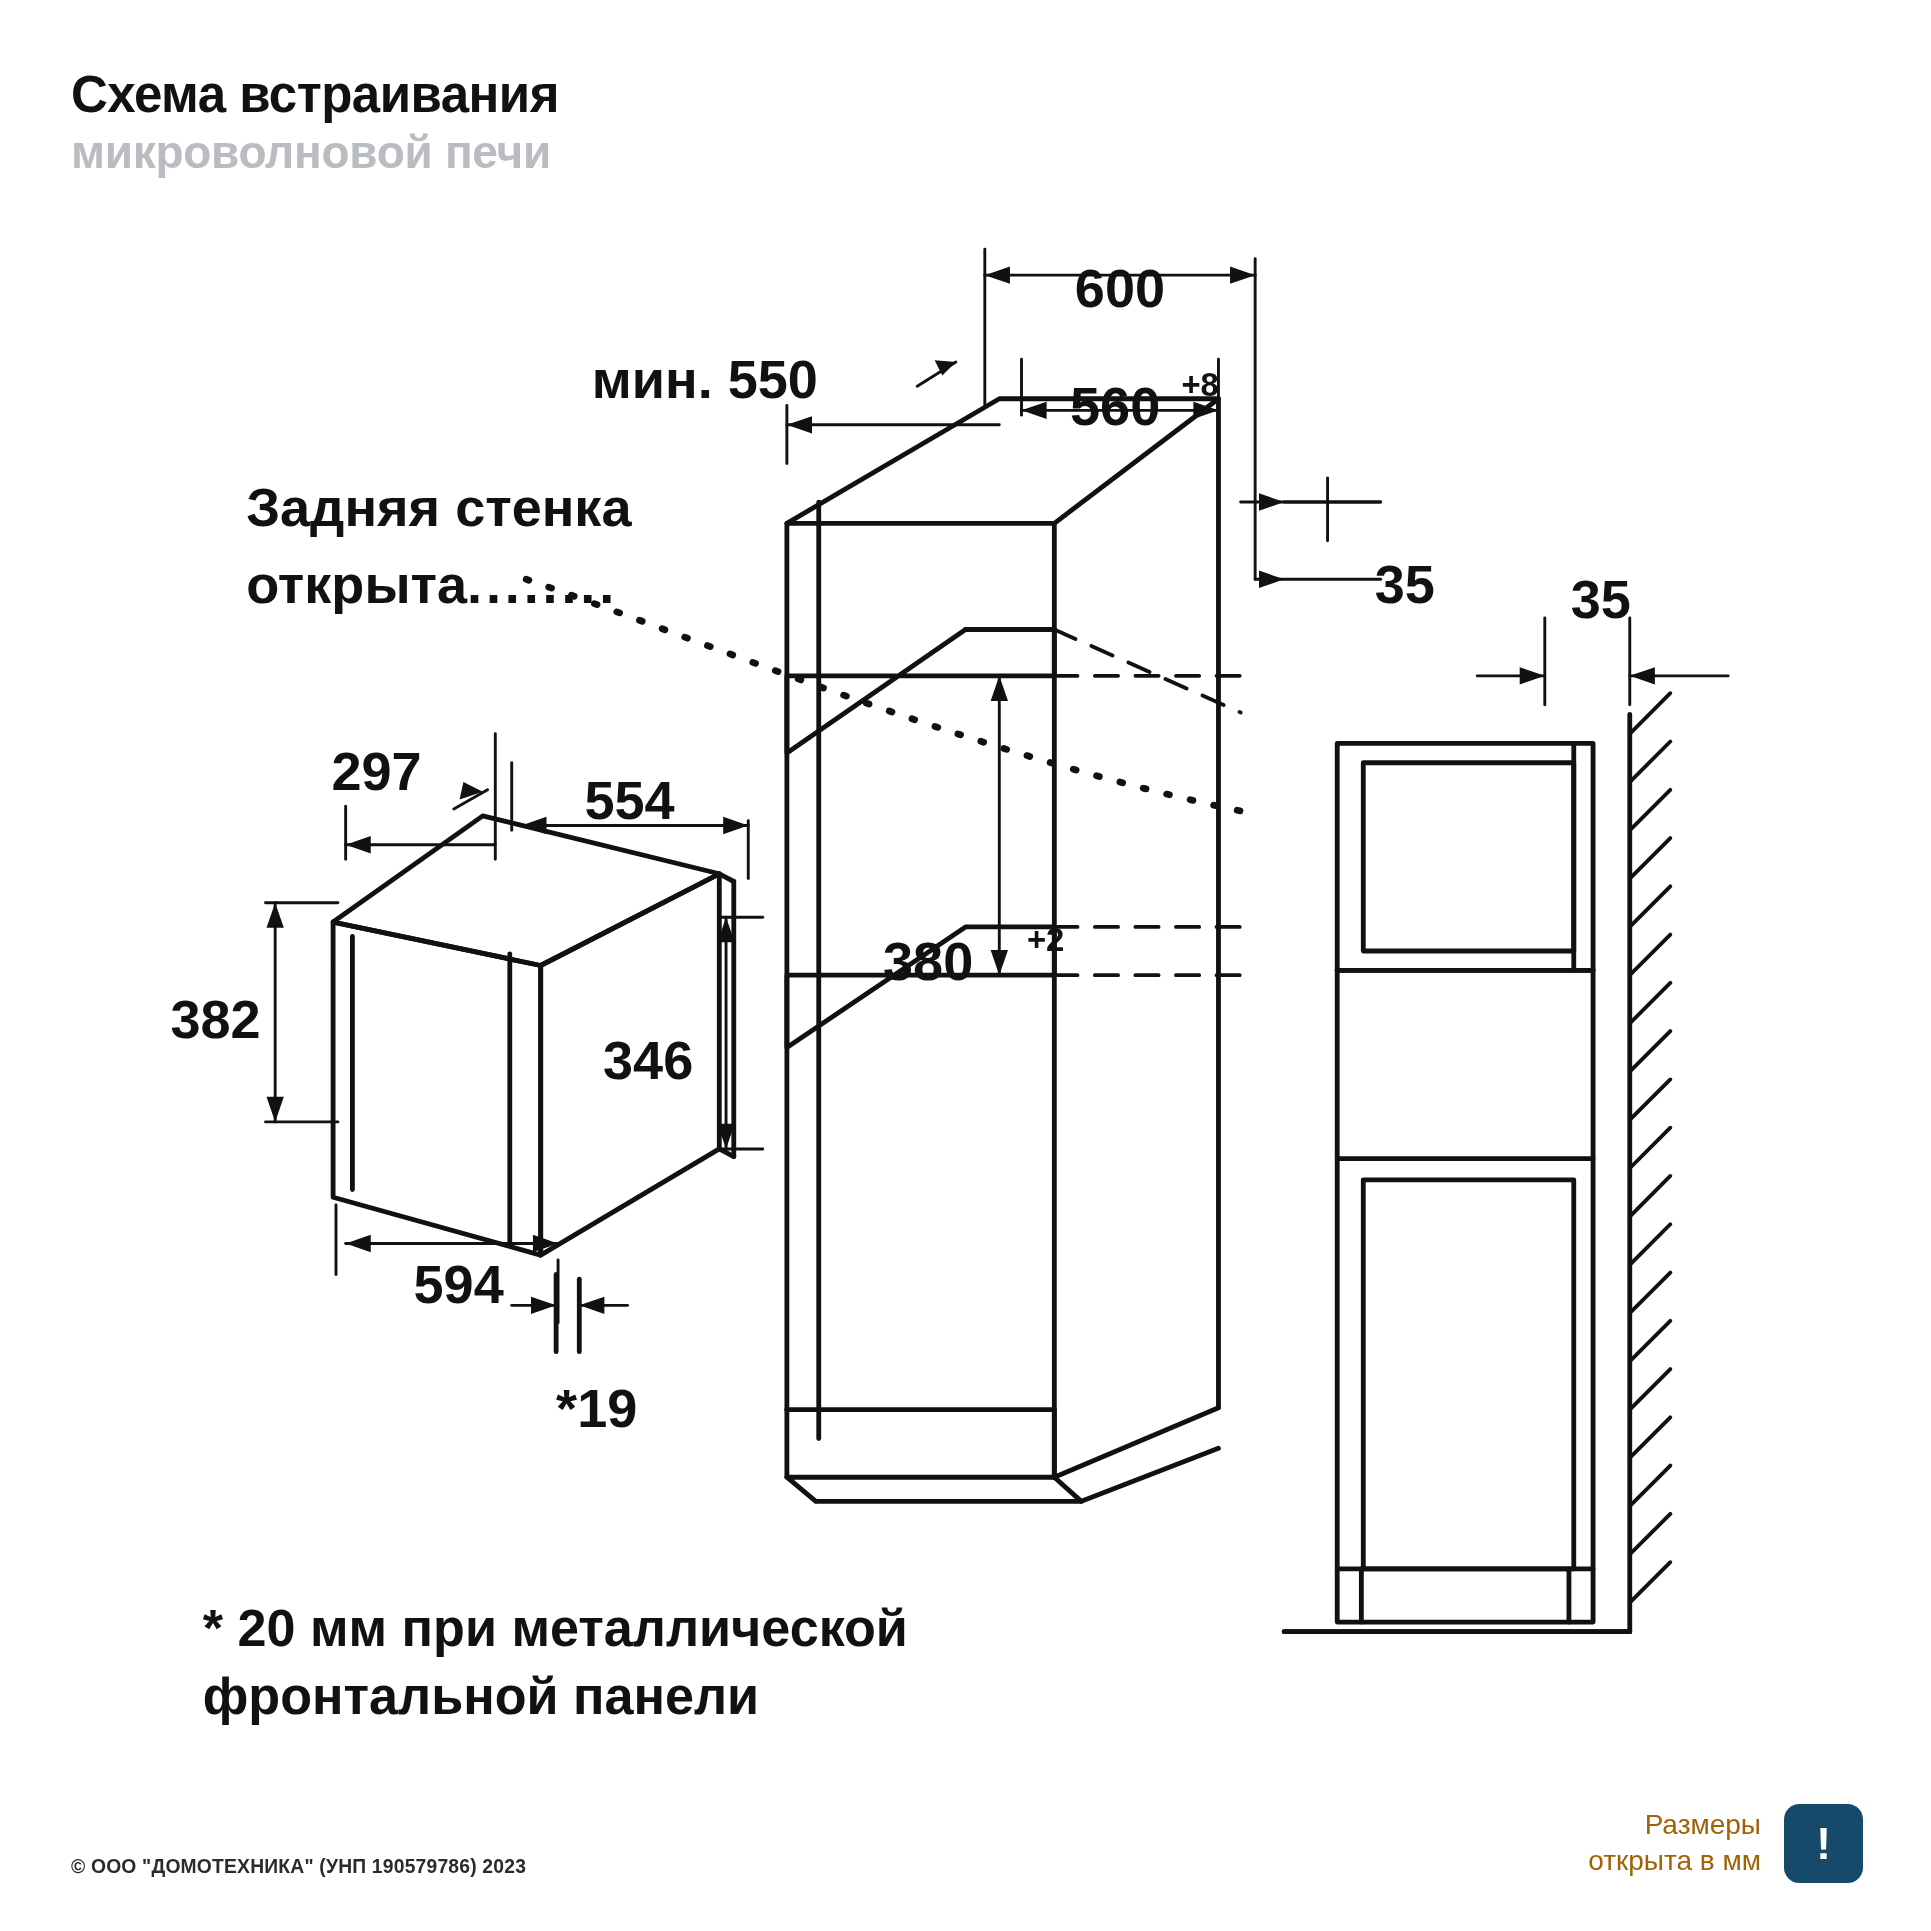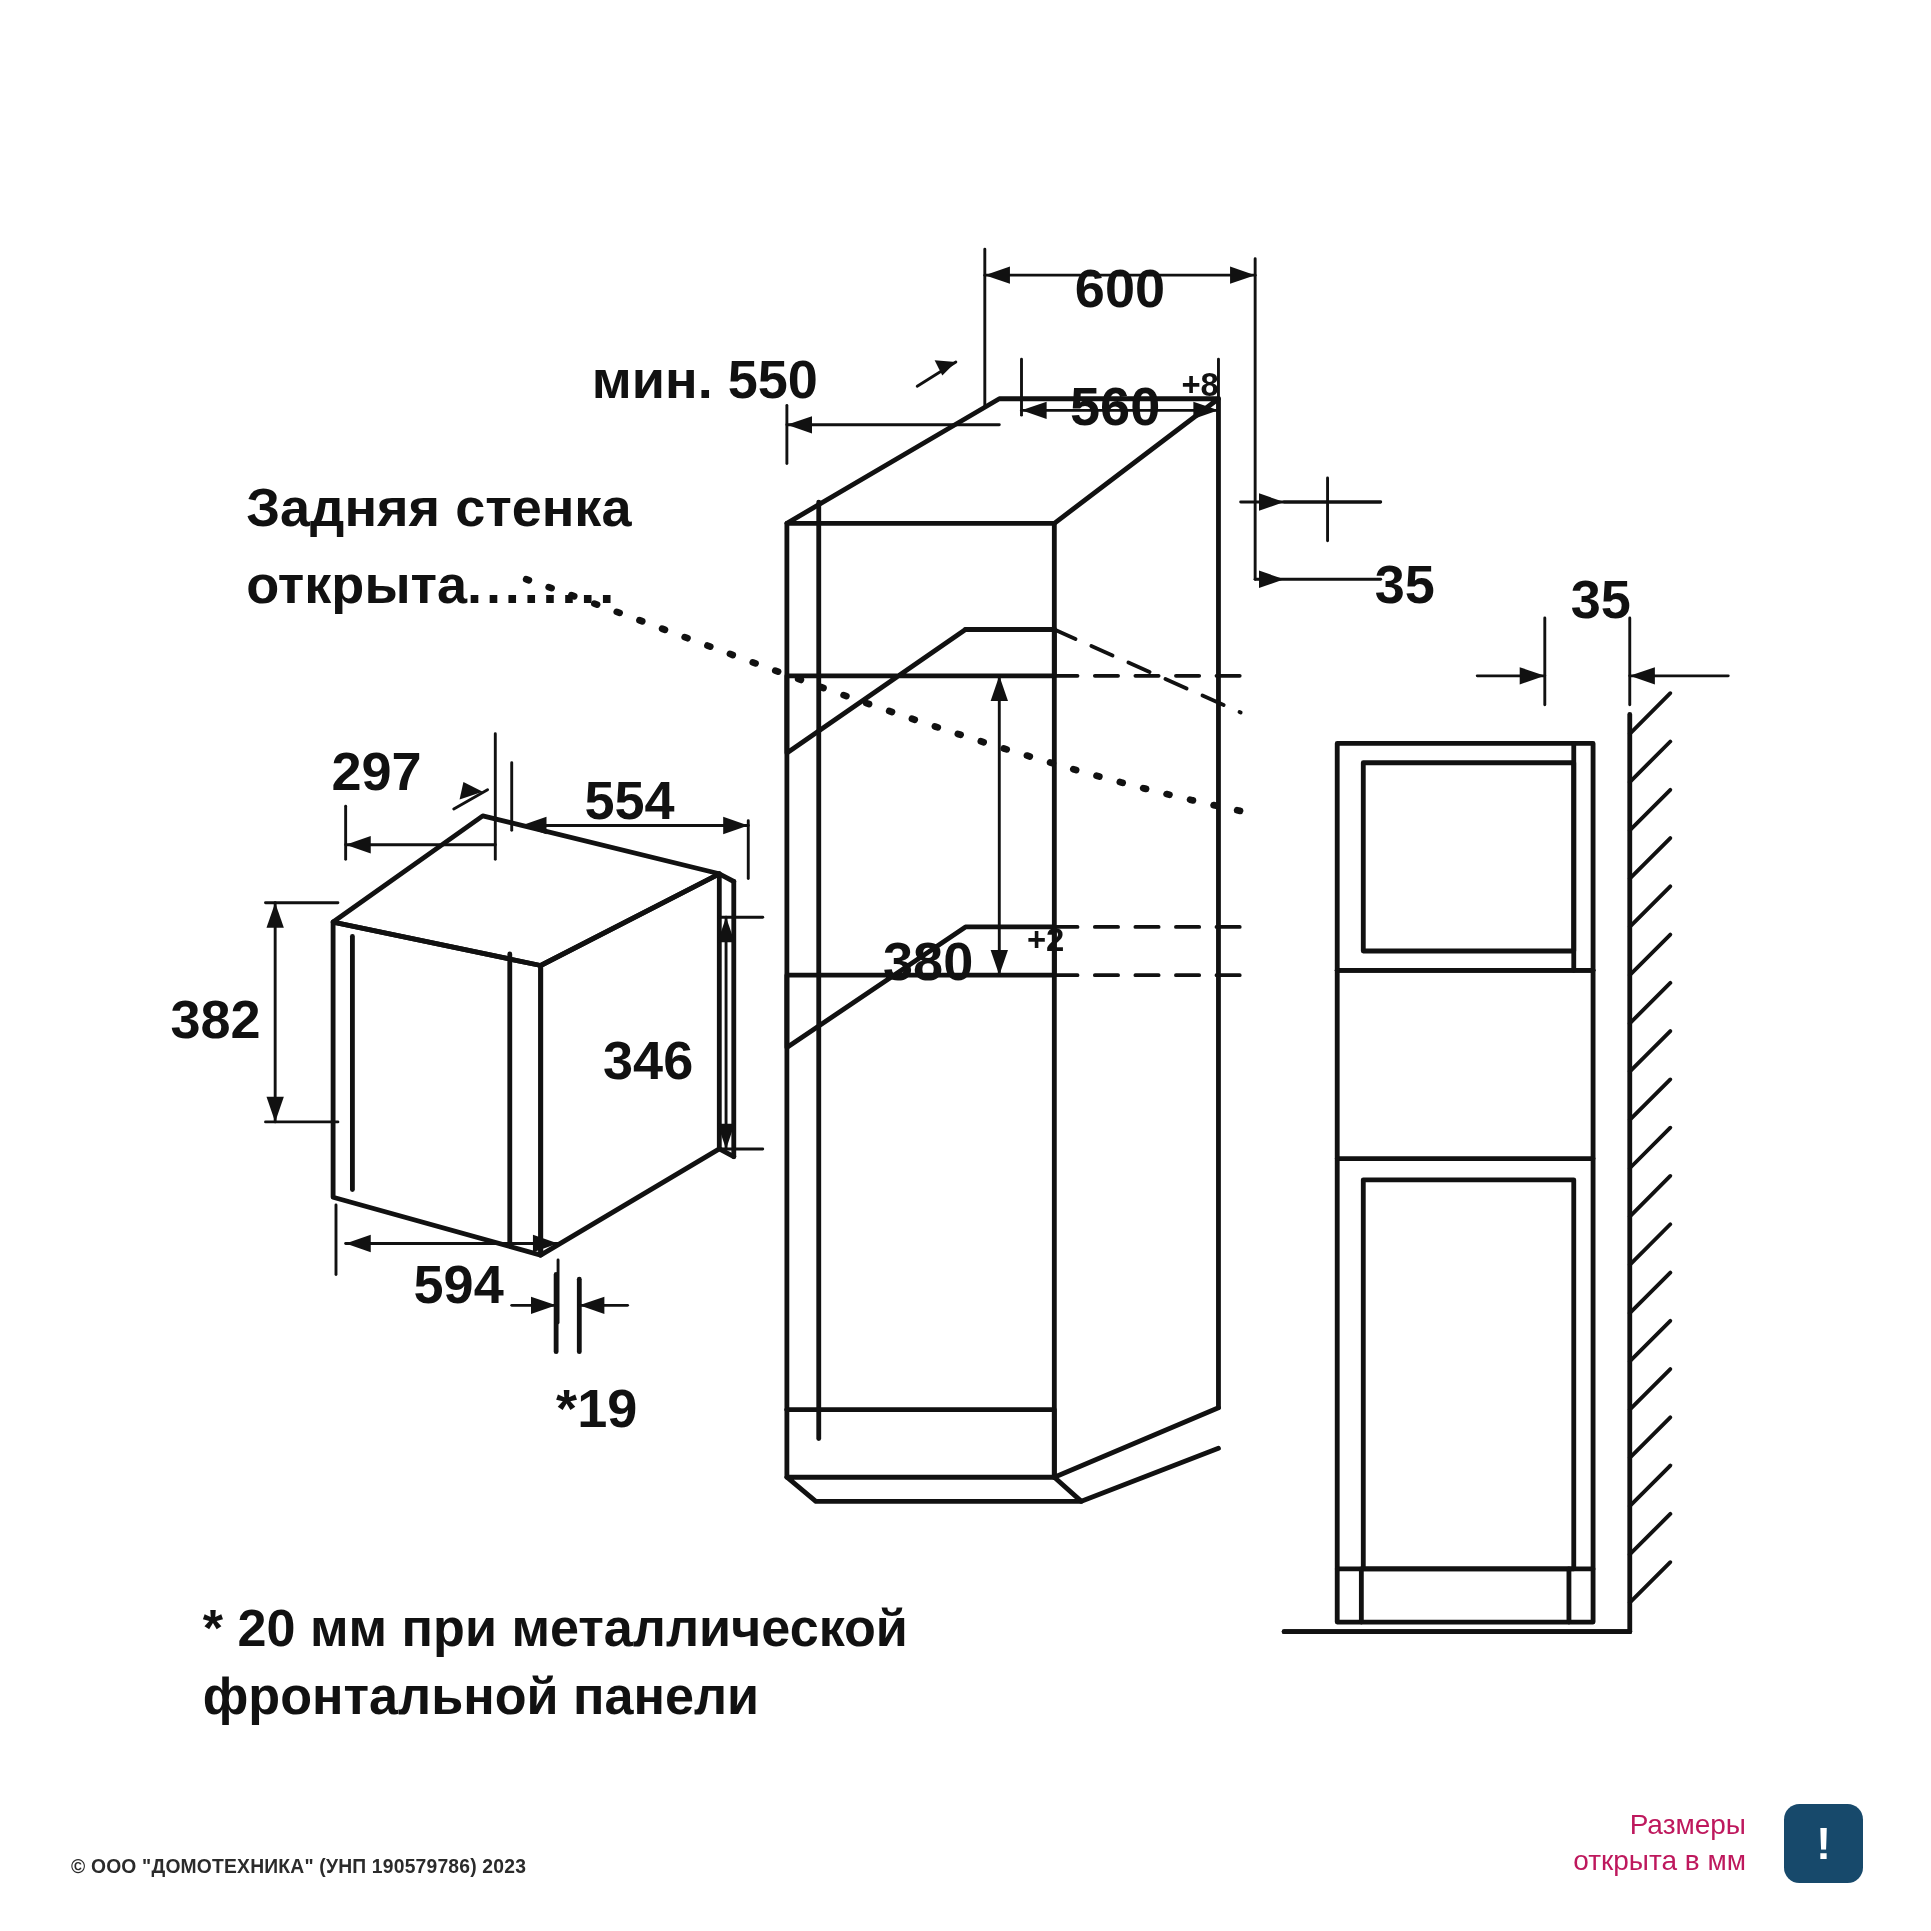--- a/index.html
+++ b/index.html
@@ -52,26 +52,26 @@
     position: absolute;
     left: 71px;
     top: 1856px;
     font-size: 19.3px;
     font-weight: bold;
     color: #2b2b2b;
     letter-spacing: 0.2px;
   }
   .units-note {
     position: absolute;
-    right: 185px;
+    right: 170px;
     top: 1807px;
     width: 309px;
     text-align: right;
     font-size: 28px;
-    color: #be185d;
+    color: #a16207;
     font-weight: normal;
     line-height: 1.28;
   }
   .info-badge {
     position: absolute;
     right: 68px;
     top: 1804px;
     width: 79px;
     height: 79px;
     border-radius: 15.4px;
@@ -87,20 +87,24 @@
   svg text {
     font-family: "Liberation Sans", sans-serif;
     fill: #111111;
   }
 </style>
 </head>
 <body>
 
 <div class="page">
 
+  <div class="title-block">
+    <div class="title-main">Схема встраивания</div>
+    <div class="title-sub">микроволновой печи</div>
+  </div>
 
   <svg class="drawing" viewBox="0 0 2000 2000">
     <g fill="none" stroke="#111111" stroke-width="5" stroke-linecap="round" stroke-linejoin="round">
 
       <line x1="1020" y1="258" x2="1020" y2="420" stroke-width="3"></line>
       <line x1="1300" y1="268" x2="1300" y2="600" stroke-width="3"></line>
 
       <line x1="1020" y1="285" x2="1300" y2="285" stroke-width="3"></line>
       <path d="M1020,285 l26,-9 l0,18 z" fill="#111" stroke="none"></path>
       <path d="M1300,285 l-26,-9 l0,18 z" fill="#111" stroke="none"></path>

